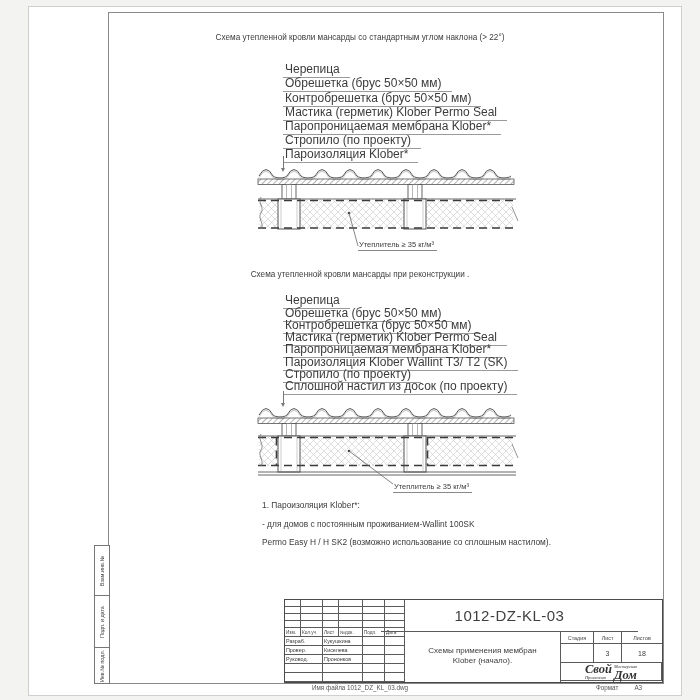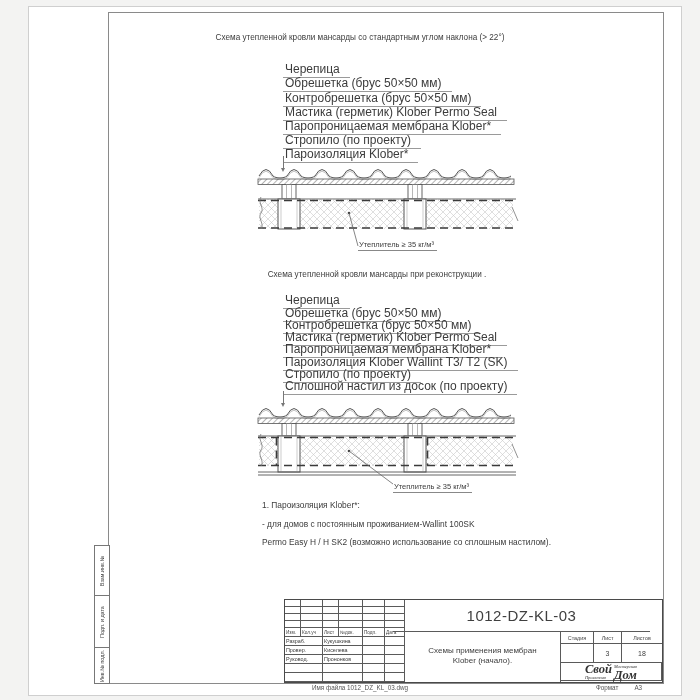--- a/index.html
+++ b/index.html
@@ -31,21 +31,21 @@
     border:1.4px solid #4a4a4a;background:#fff;box-sizing:border-box;}
   .cg{position:absolute;left:285px;top:600px;width:120px;height:82px;display:grid;
     grid-template-columns:16px 22px 16px 24px 22px 20px;
     grid-template-rows:7px 7px 7px 7px 9px 9px 9px 9px 9px 9px;}
   .cg i{border-right:1px solid #5a5a5a;border-bottom:1px solid #5a5a5a;
     font-style:normal;overflow:hidden;display:flex;align-items:center;
     box-sizing:border-box;padding-left:1px;}
   .cg .hc{font-size:4.7px;color:#444;}
   .cg .rc{font-size:5.4px;}
   .cg .nc{font-size:5.4px;}
-  .tb-num{position:absolute;left:393px;top:600px;width:257px;height:32px;
+  .tb-num{position:absolute;left:381px;top:600px;width:257px;height:32px;
     border-bottom:1px solid #5a5a5a;display:flex;align-items:center;justify-content:center;
     font-size:15px;letter-spacing:.5px;color:#3f3f3f;box-sizing:border-box;}
   .tb-doctitle{position:absolute;left:405px;top:632px;width:155px;height:50px;
     display:flex;align-items:flex-end;justify-content:center;box-sizing:border-box;
     padding-bottom:17px;}
   .tb-doctitle span{font-size:8px;line-height:9.5px;text-align:center;display:block;
     width:120px;}
   .stage{position:absolute;left:560px;top:632px;width:102px;height:50px;
     border-left:1px solid #5a5a5a;display:grid;box-sizing:border-box;
     grid-template-columns:33px 28px 40px;grid-template-rows:12px 19px 18px;}
@@ -130,21 +130,21 @@
     <line x1="4" y1="37.5" x2="262" y2="37.5" stroke="#3a3a3a" stroke-width="1.6" stroke-dasharray="8 5"></line>
     <line x1="4" y1="65" x2="262" y2="65" stroke="#3a3a3a" stroke-width="1.6" stroke-dasharray="8 5"></line>
     <path d="M7,34 c-4,5 4,11 0,16 c-4,5 4,11 0,16" fill="none" stroke="#777" stroke-width="0.8"></path>
     <line x1="258" y1="44" x2="264" y2="58" stroke="#777" stroke-width="0.8"></line>
     <circle cx="95" cy="50" r="1.3" fill="#444"></circle>
     <path d="M95,50 L104,83" stroke="#666" stroke-width="0.8" fill="none"></path>
   </svg>
 
   <div class="inslabel" style="left:358px;top:240px;">Утеплитель ≥ 35 кг/м³</div>
 
-  <div class="title" style="left:162px;top:270px;width:430px;">Схема утепленной кровли мансарды при реконструкции .</div>
+  <div class="title" style="left:145px;top:270px;width:430px;">Схема утепленной кровли мансарды при реконструкции .</div>
 
   <div class="layers lr" style="left:283px;top:297px;">
     <div class="layer">Черепица</div>
     <div class="layer">Обрешетка (брус 50×50 мм)</div>
     <div class="layer">Контробрешетка  (брус 50×50 мм)</div>
     <div class="layer">Мастика (герметик) Klober  Permo Seal</div>
     <div class="layer">Паропроницаемая мембрана Klober*</div>
     <div class="layer">Пароизоляция Klober Wallint T3/ T2 (SK)</div>
     <div class="layer">Стропило (по проекту)</div>
     <div class="layer">Сплошной настил из досок (по проекту)</div>

